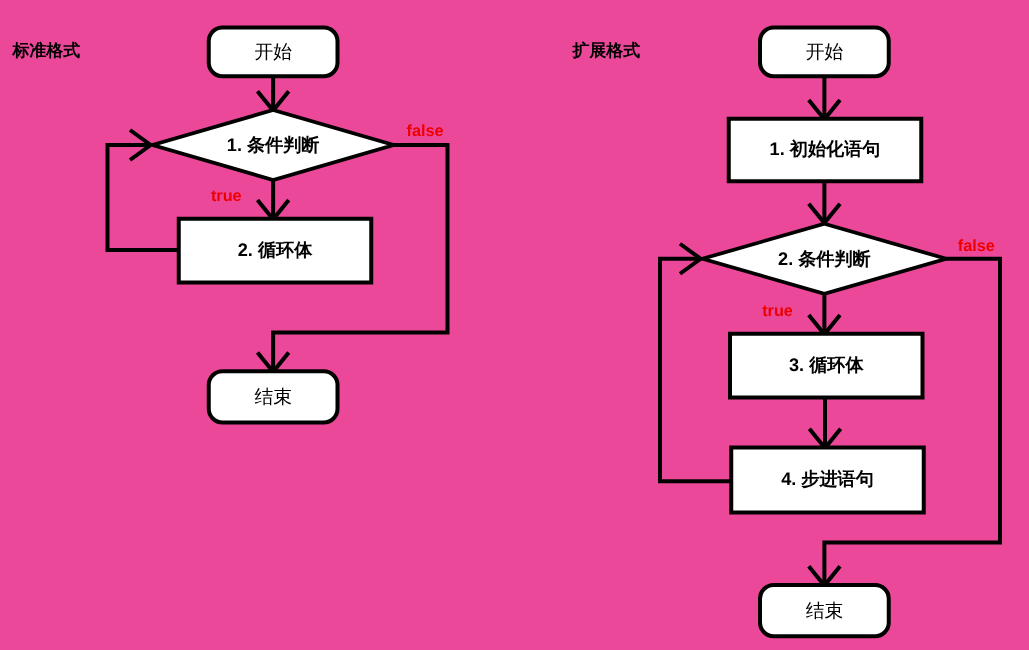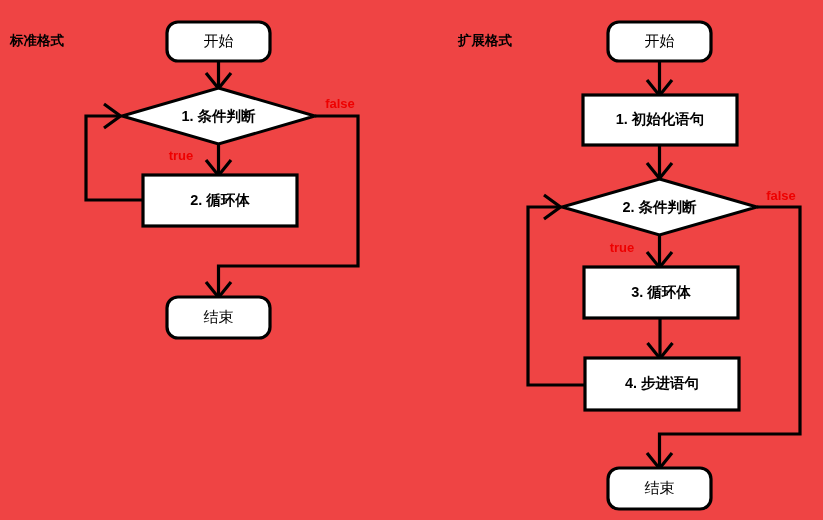--- a/index.html
+++ b/index.html
@@ -4,21 +4,21 @@
 <style>
   html, body {
     margin: 0;
     padding: 0;
     background: #ffffff;
   }
   #canvas {
     position: relative;
     width: 823px;
     height: 520px;
-    background: #ef4444;
+    background: #ec4899;
     font-family: "Liberation Sans", "DejaVu Sans", sans-serif;
     overflow: hidden;
   }
   svg#flow {
     position: absolute;
     left: 0;
     top: 0;
     width: 823px;
     height: 520px;
   }

